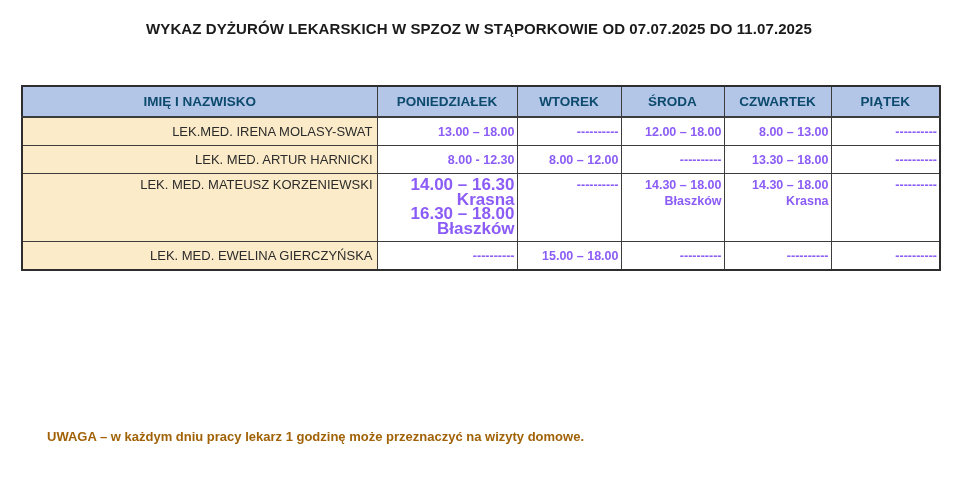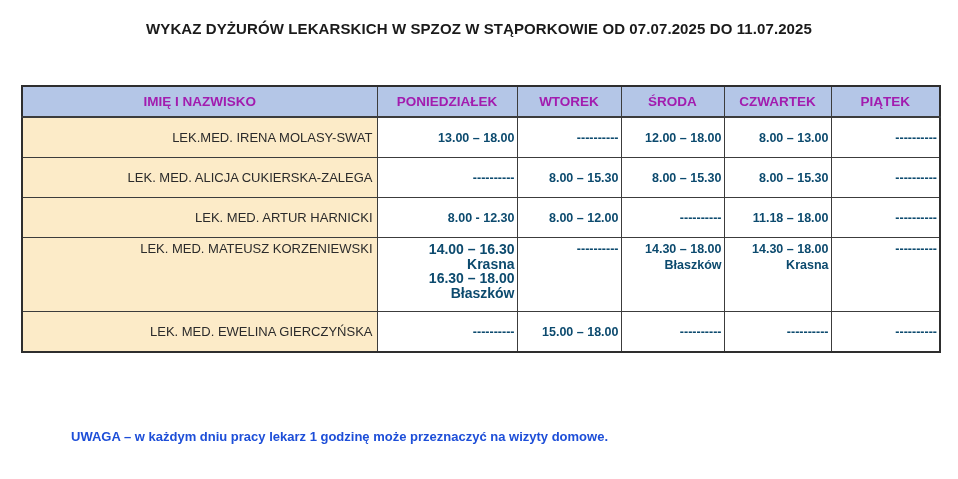--- a/index.html
+++ b/index.html
@@ -43,61 +43,60 @@
   table.schedule td {
     border: 1px solid var(--border-inner, #3c3c3c);
     overflow: hidden;
     text-align: right;
   }
   table.schedule th {
     background: var(--header-bg, #b4c6e7);
     height: 27px;
     font-size: 13.5px;
     font-weight: bold;
-    color: #a21caf;
+    color: #0c4a6e;
     text-align: center;
     padding: 1px 2px;
     border-bottom: 2px solid var(--border-inner, #3c3c3c);
     margin-top: 31px;
   }
   td.name {
     background: var(--name-bg, #fcebc8);
     font-size: 13px;
     font-weight: normal;
     color: #2b2b2b;
     text-align: left;
     padding: 2px 4px 2px 8px;
     white-space: nowrap;
   }
   td.time {
     background: var(--cell-bg, #ffffff);
     font-size: 12.5px;
     font-weight: bold;
-    color: #0c4a6e;
+    color: #8b5cf6;
     text-align: center;
-    padding: 8px 2px;
+    padding: 2px 2px;
     white-space: pre-line;
     line-height: 16px;
   }
   tr.row-normal td { height: 23px; }
   tr.row-tall td { height: 61px; vertical-align: top; padding-top: 3px; }
   td.time.small {
-    font-size: 14px;
+    font-size: 17px;
     line-height: 14.5px;
     padding-top: 4px;
   }
   .doc-note {
     position: absolute;
     top: 429px;
     left: 47px;
     font-size: 13px;
     font-weight: bold;
-    color: #1d4ed8;
+    color: #a16207;
     white-space: nowrap;
-    margin-left: 24px;
   }
 </style>
 </head>
 <body>
 
 <div class="page">
 
   <div class="doc-title">WYKAZ DYŻURÓW LEKARSKICH W SPZOZ W STĄPORKOWIE OD 07.07.2025 DO 11.07.2025</div>
 
   <div class="schedule-wrap">
@@ -123,33 +122,25 @@
       <tbody>
           <tr class="row-normal">
             <td class="name">LEK.MED. IRENA MOLASY-SWAT</td>
             <td class="time">13.00 – 18.00</td>
             <td class="time">----------</td>
             <td class="time">12.00 – 18.00</td>
             <td class="time">8.00 – 13.00</td>
             <td class="time">----------</td>
           </tr>
           <tr class="row-normal">
-            <td class="name">LEK. MED. ALICJA CUKIERSKA-ZALEGA</td>
-            <td class="time">----------</td>
-            <td class="time">8.00 – 15.30</td>
-            <td class="time">8.00 – 15.30</td>
-            <td class="time">8.00 – 15.30</td>
-            <td class="time">----------</td>
-          </tr>
-          <tr class="row-normal">
             <td class="name">LEK. MED. ARTUR HARNICKI</td>
             <td class="time">8.00 - 12.30</td>
             <td class="time">8.00 – 12.00</td>
             <td class="time">----------</td>
-            <td class="time">11.18 – 18.00</td>
+            <td class="time">13.30 – 18.00</td>
             <td class="time">----------</td>
           </tr>
           <tr class="row-tall">
             <td class="name">LEK. MED. MATEUSZ KORZENIEWSKI</td>
             <td class="time small">14.00 – 16.30
 Krasna
 16.30 – 18.00
 Błaszków</td>
             <td class="time">----------</td>
             <td class="time">14.30 – 18.00

